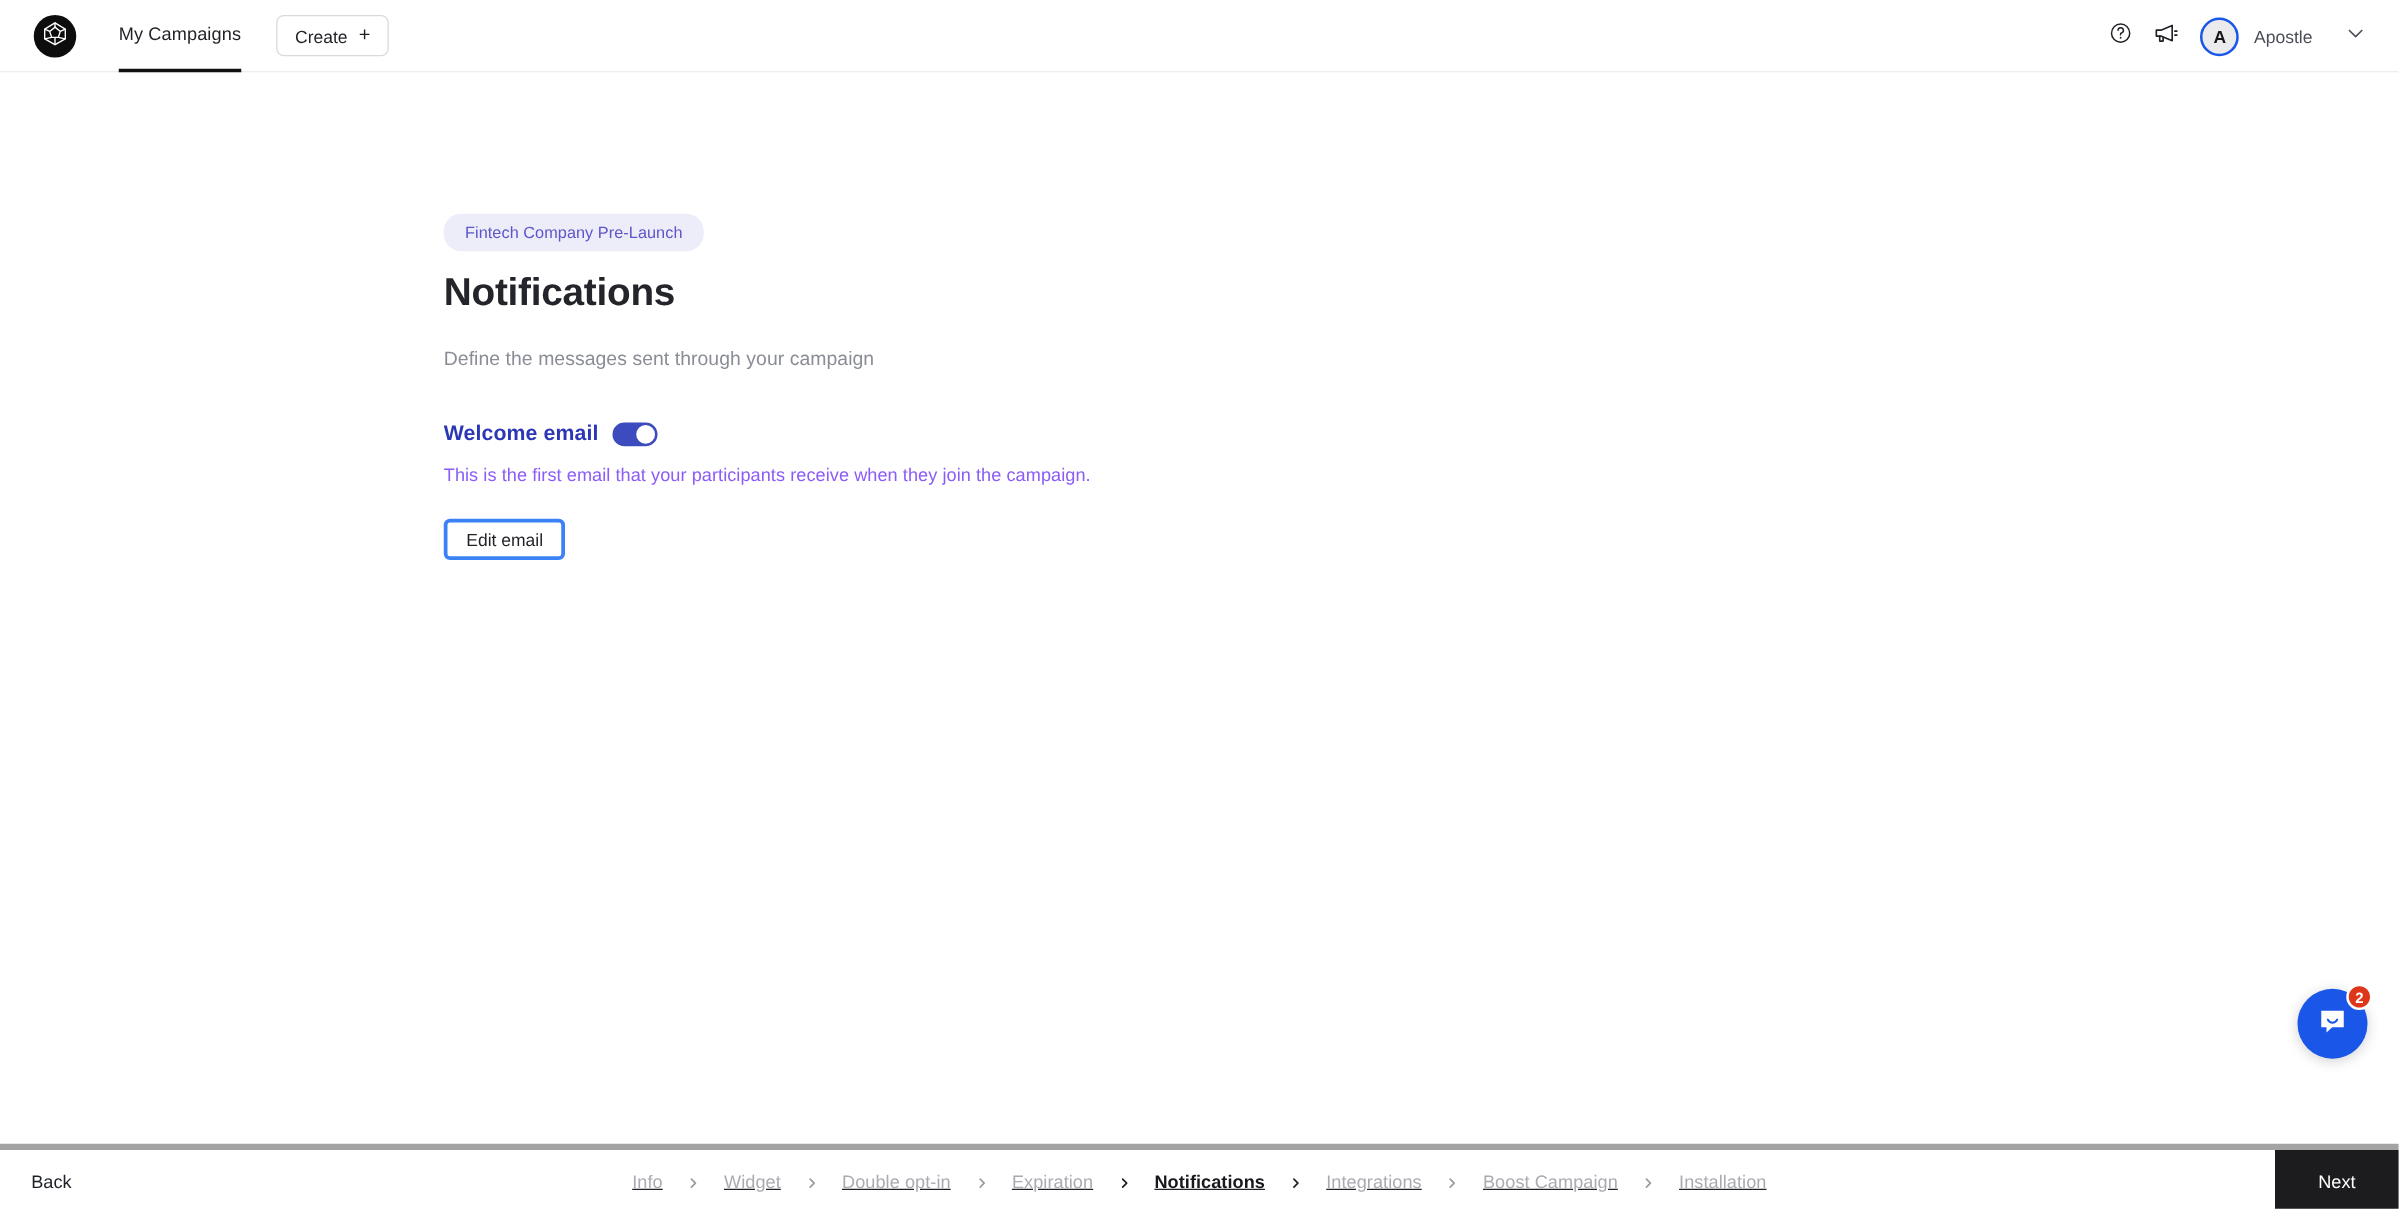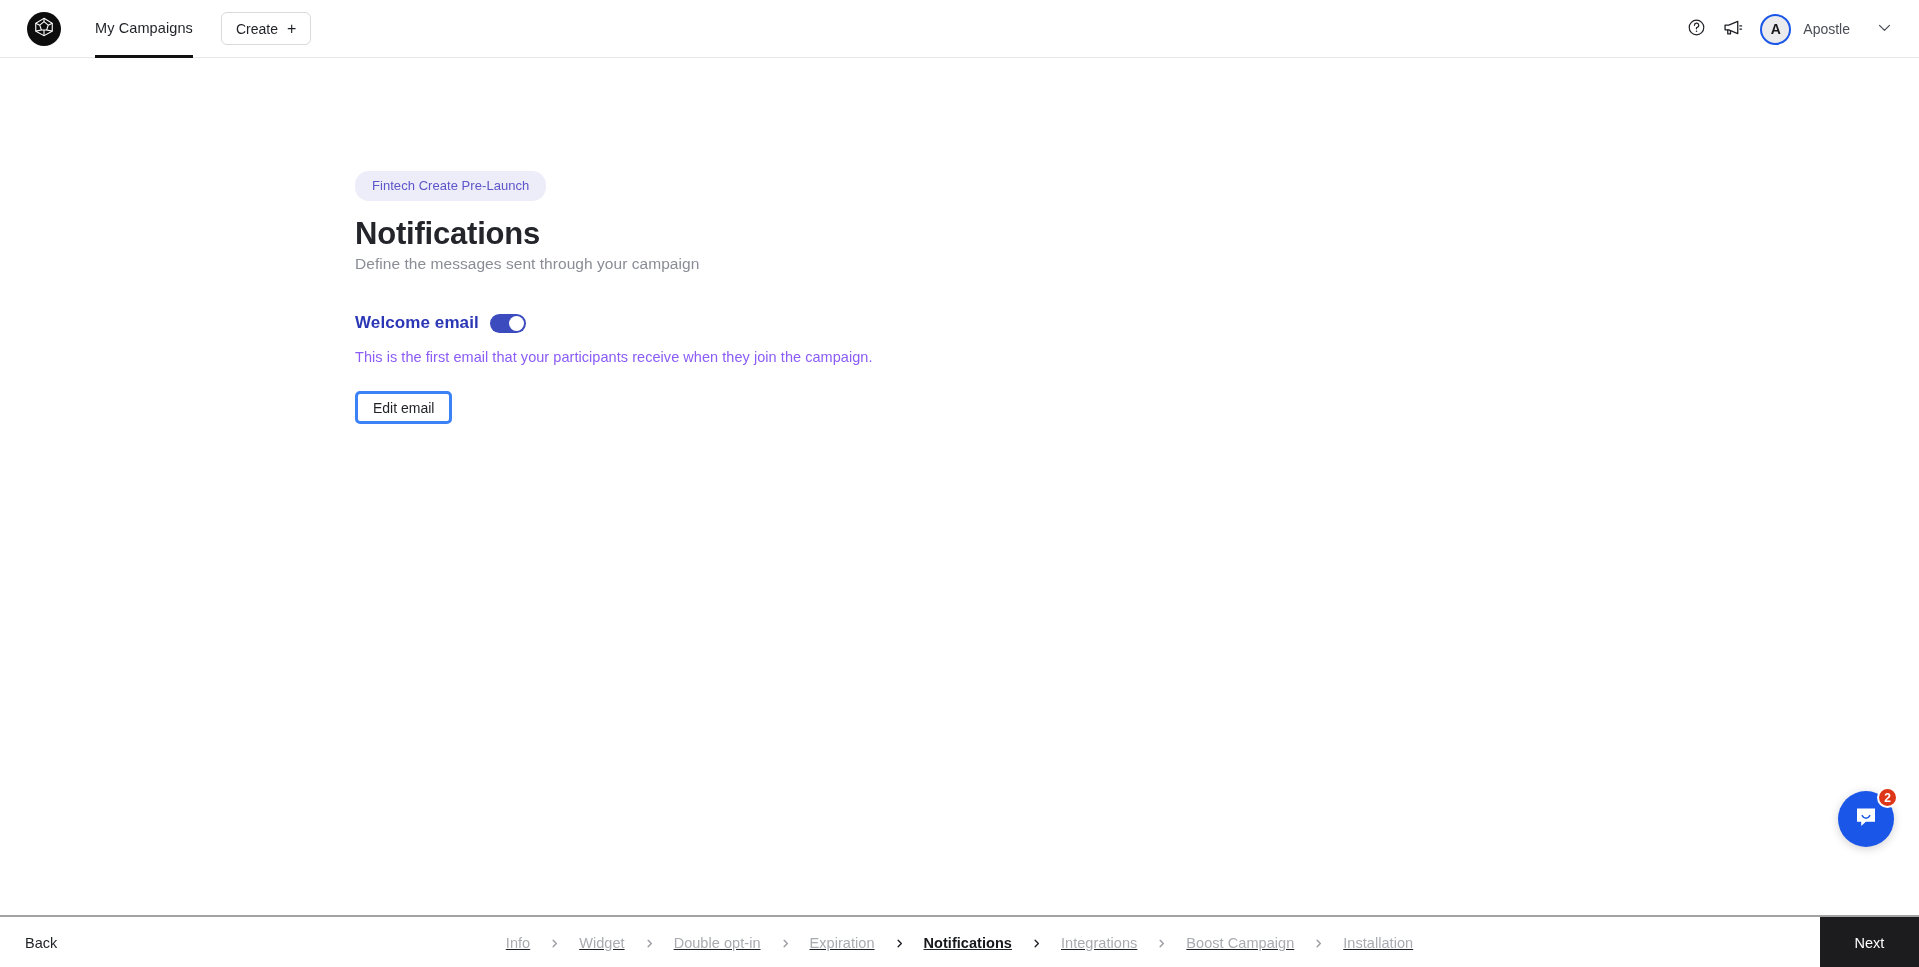--- a/index.html
+++ b/index.html
@@ -168,21 +168,21 @@
 
   .page-title {
     margin-top: 15px;
     font-size: 31px;
     font-weight: bold;
     color: #24252b;
     letter-spacing: -0.2px;
   }
 
   .page-subtitle {
-    margin-top: 3px;
+    margin-top: 27px;
     font-size: 15.5px;
     color: #8a8d96;
     letter-spacing: 0.05px;
   }
 
   .section {
     margin-top: 40px;
   }
 
   .section-head {
@@ -270,21 +270,21 @@
   }
 
   
   .footer {
     position: absolute;
     left: 0;
     bottom: 0;
     width: 1919px;
     height: 52px;
     background: #ffffff;
-    border-top: 2px solid #a3a3a3;
+    border-top: 5px solid #a3a3a3;
   }
 
   .back-btn {
     position: absolute;
     left: 25px;
     top: 0;
     height: 52px;
     display: flex;
     align-items: center;
     font-size: 14.5px;
@@ -410,21 +410,21 @@
           </svg>
         </span>
       </div>
 
     </div>
   </div>
 
   <div class="main">
     <div class="content">
 
-      <div class="campaign-badge">Fintech Create Pre-Launch</div>
+      <div class="campaign-badge">Fintech Company Pre-Launch</div>
 
       <h1 class="page-title">Notifications</h1>
 
       <div class="page-subtitle">Define the messages sent through your campaign</div>
 
       <div class="section">
         <div class="section-head">
           <span class="section-title">Welcome email</span>
           <div class="toggle">
             <div class="knob"></div>

